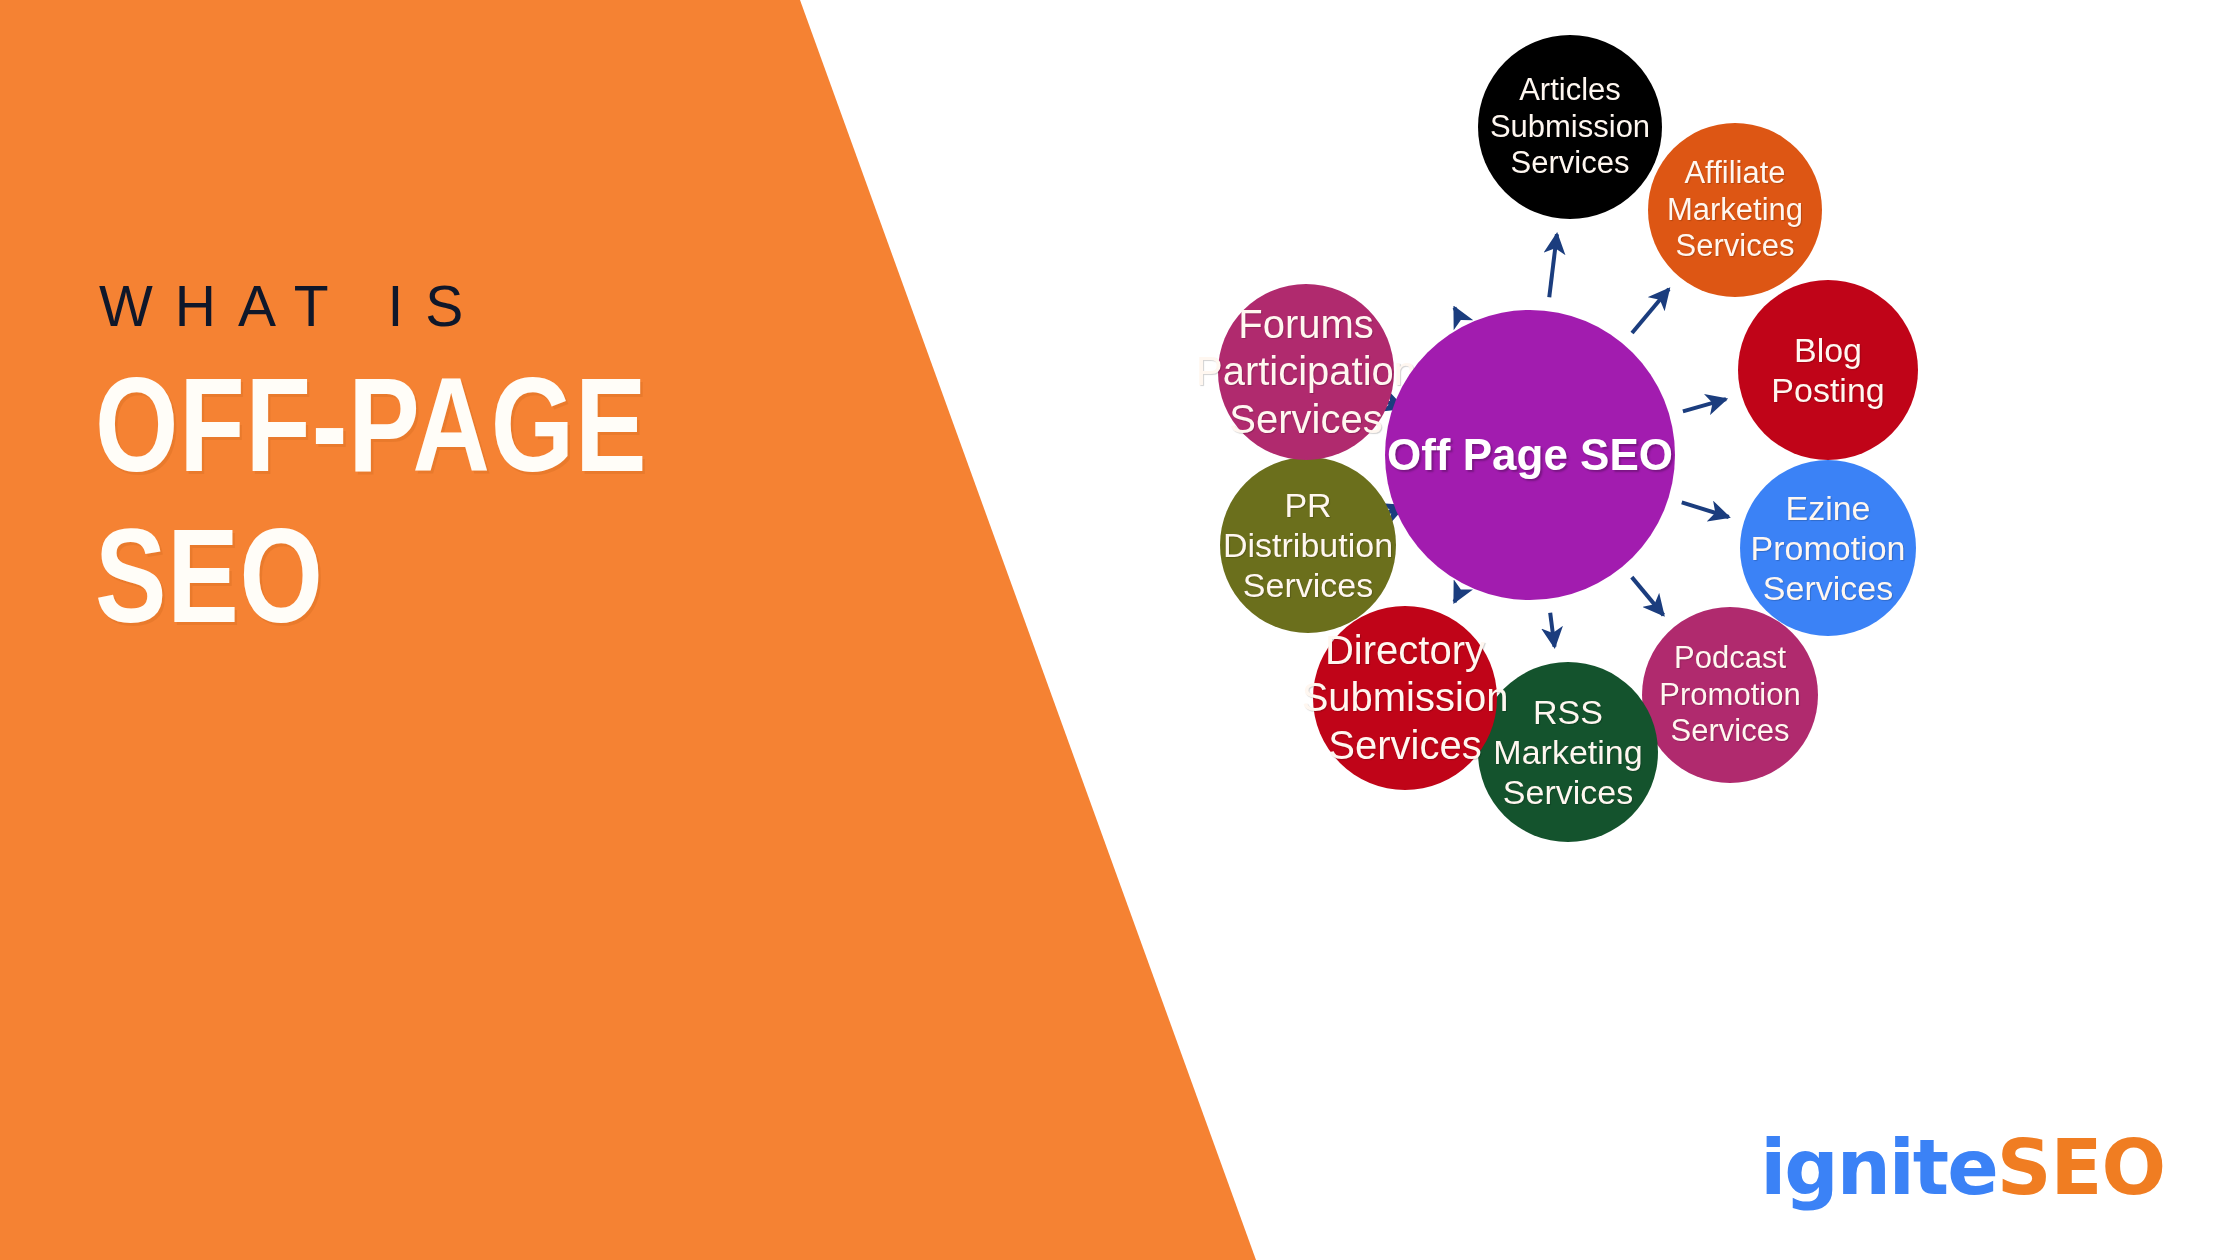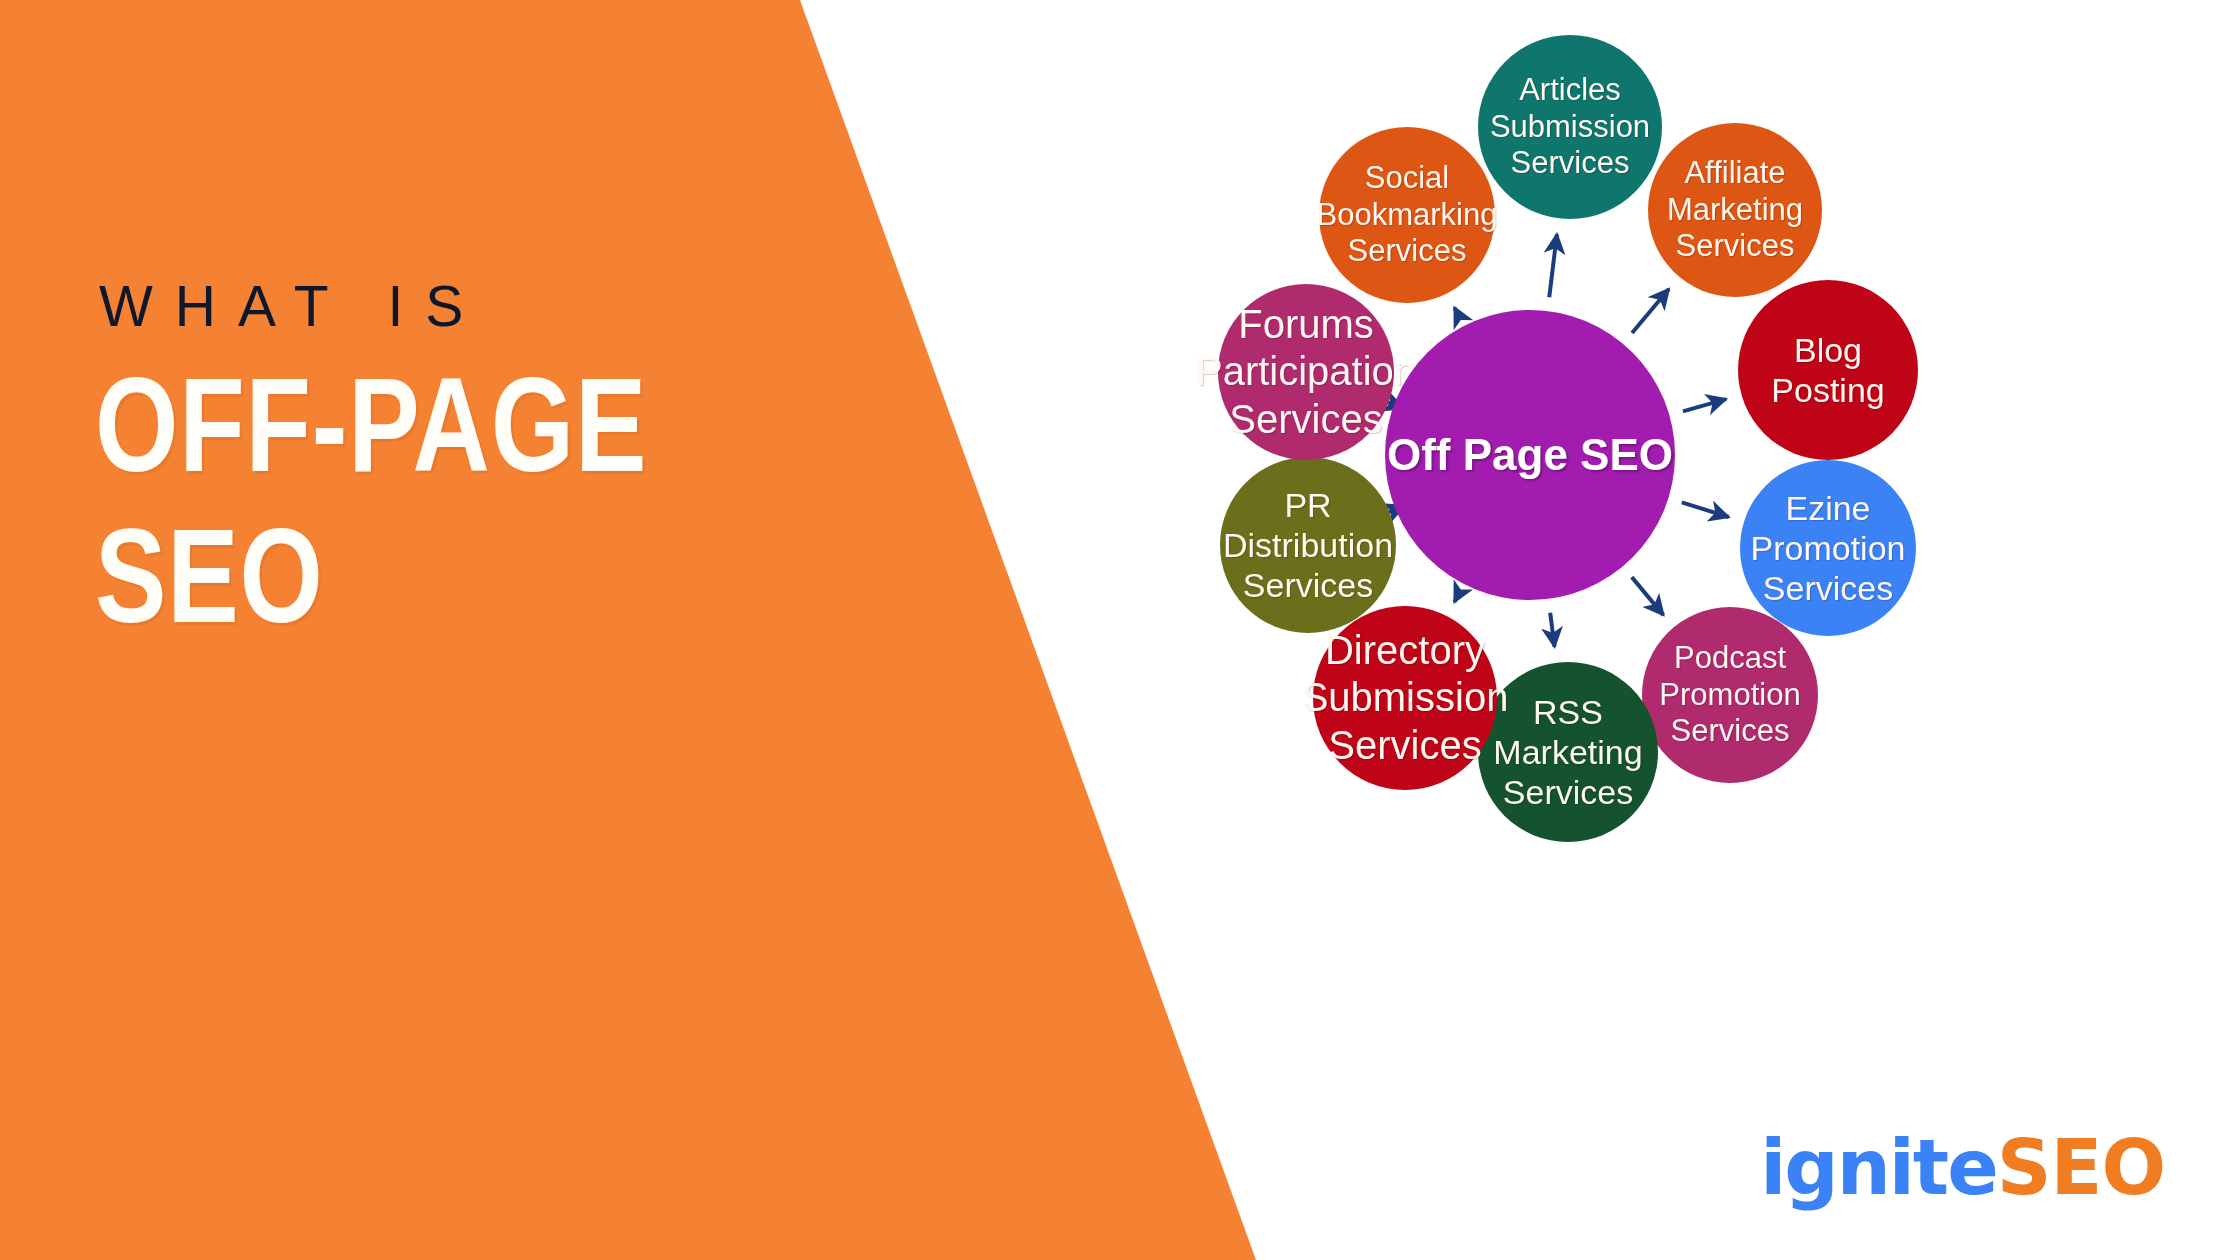--- a/index.html
+++ b/index.html
@@ -71,21 +71,21 @@
         <line x1="481.7893195466523" y1="577.1471834559827" x2="513.4208224348941" y2="615.104986921873" stroke="#1B3D7E" stroke-width="4" marker-end="url(#ah)"></line>
         <line x1="400.17893807662927" y1="612.7143318094445" x2="404.5473746155805" y2="646.857112127037" stroke="#1B3D7E" stroke-width="4" marker-end="url(#ah)"></line>
         <line x1="307.26851923557865" y1="596.3899986060351" x2="304.4025152362107" y2="601.9615103808063" stroke="#1B3D7E" stroke-width="4" marker-end="url(#ah)"></line>
         <line x1="232.6484563524786" y1="514.7371122895357" x2="254.38088389523412" y2="505.92666869112134" stroke="#1B3D7E" stroke-width="4" marker-end="url(#ah)"></line>
         <line x1="230.90597755104454" y1="399.755339896146" x2="253.52061845717841" y2="408.1348720176152" stroke="#1B3D7E" stroke-width="4" marker-end="url(#ah)"></line>
         <line x1="307.4815642452466" y1="313.5006131614567" x2="304.4334422546815" y2="307.5530580579151" stroke="#1B3D7E" stroke-width="4" marker-end="url(#ah)"></line>
       </svg>
     <div id="hub">
       <span>Off Page SEO</span>
     </div>
-  <div class="node" style="left: 328px; top: 35px; width: 184px; height: 184px; background: #0f766e; font-size: 31px;">
+  <div class="node" style="left: 328px; top: 35px; width: 184px; height: 184px; background: #000000; font-size: 31px;">
         <span>Articles Submission Services</span>
       </div>
       <div class="node" style="left: 588px; top: 280px; width: 180px; height: 180px; background: rgb(192, 4, 24); font-size: 34px;">
         <span>Blog Posting</span>
       </div>
       <div class="node" style="left: 498px; top: 123px; width: 174px; height: 174px; background: rgb(221, 86, 20); font-size: 31px;">
         <span>Affiliate Marketing Services</span>
       </div>
       <div class="node" style="left: 590px; top: 460px; width: 176px; height: 176px; background: #3b82f6; font-size: 34px;">
         <span>Ezine Promotion Services</span>
@@ -98,23 +98,20 @@
       </div>
       <div class="node" style="left: 163px; top: 606px; width: 184px; height: 184px; background: rgb(192, 4, 24); font-size: 40px;">
         <span>Directory Submission Services</span>
       </div>
       <div class="node" style="left: 70px; top: 457px; width: 176px; height: 176px; background: rgb(107, 111, 28); font-size: 34px;">
         <span>PR Distribution Services</span>
       </div>
       <div class="node" style="left: 68px; top: 284px; width: 176px; height: 176px; background: rgb(176, 42, 110); font-size: 40px;">
         <span>Forums Participation Services</span>
       </div>
-      <div class="node" style="left: 169px; top: 127px; width: 176px; height: 176px; background: rgb(221, 86, 20); font-size: 31px;">
-        <span>Social Bookmarking Services</span>
-      </div>
     </div>
 
   <div id="logo">
     <span class="logo-ignite">ignite</span>
     <span class="logo-seo">SEO</span>
   </div>
 
 </div>
 
 </body></html>

